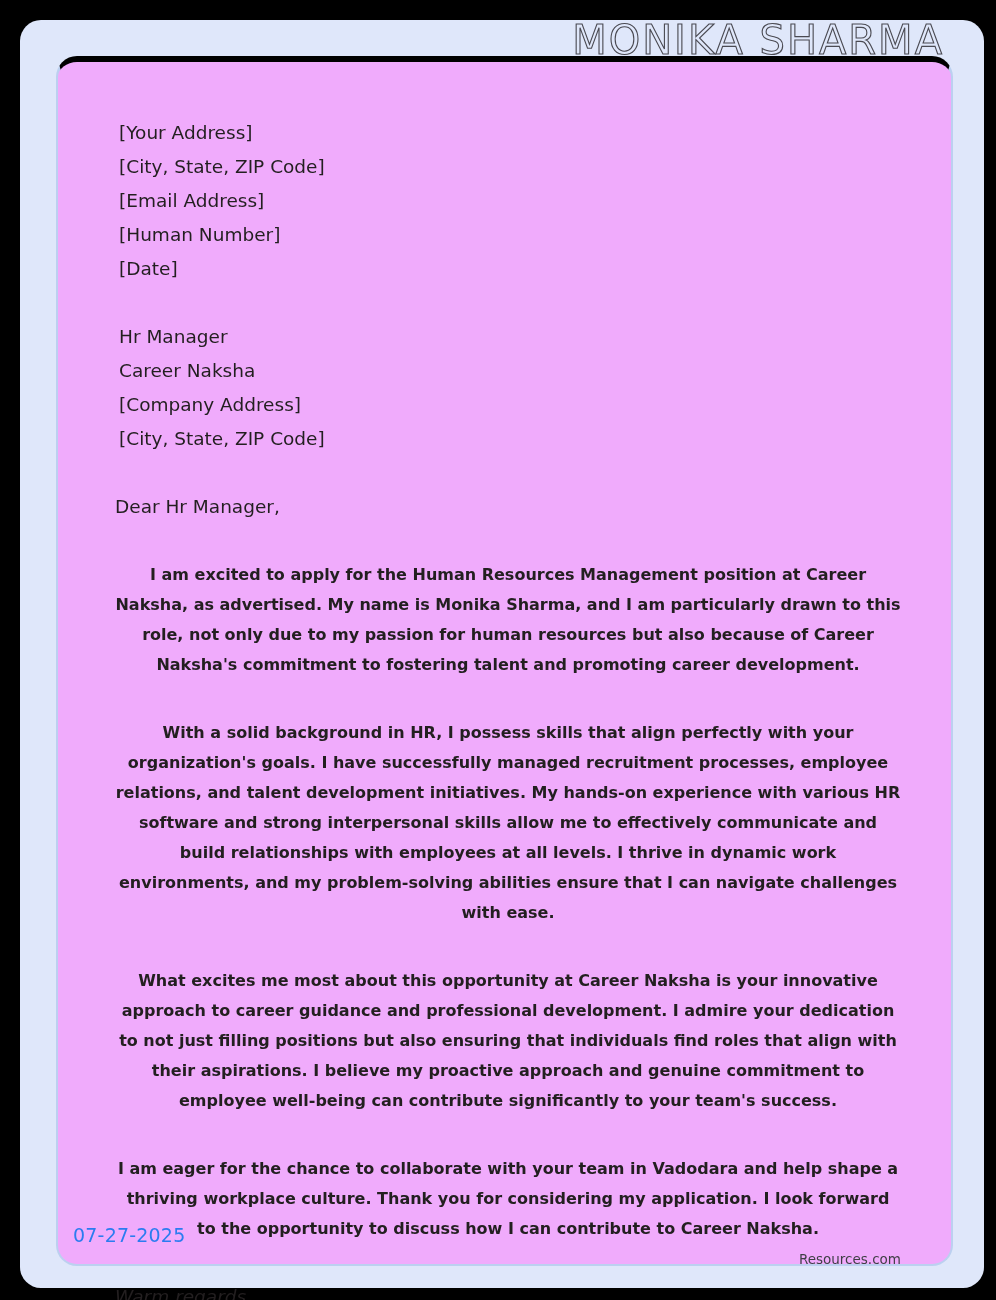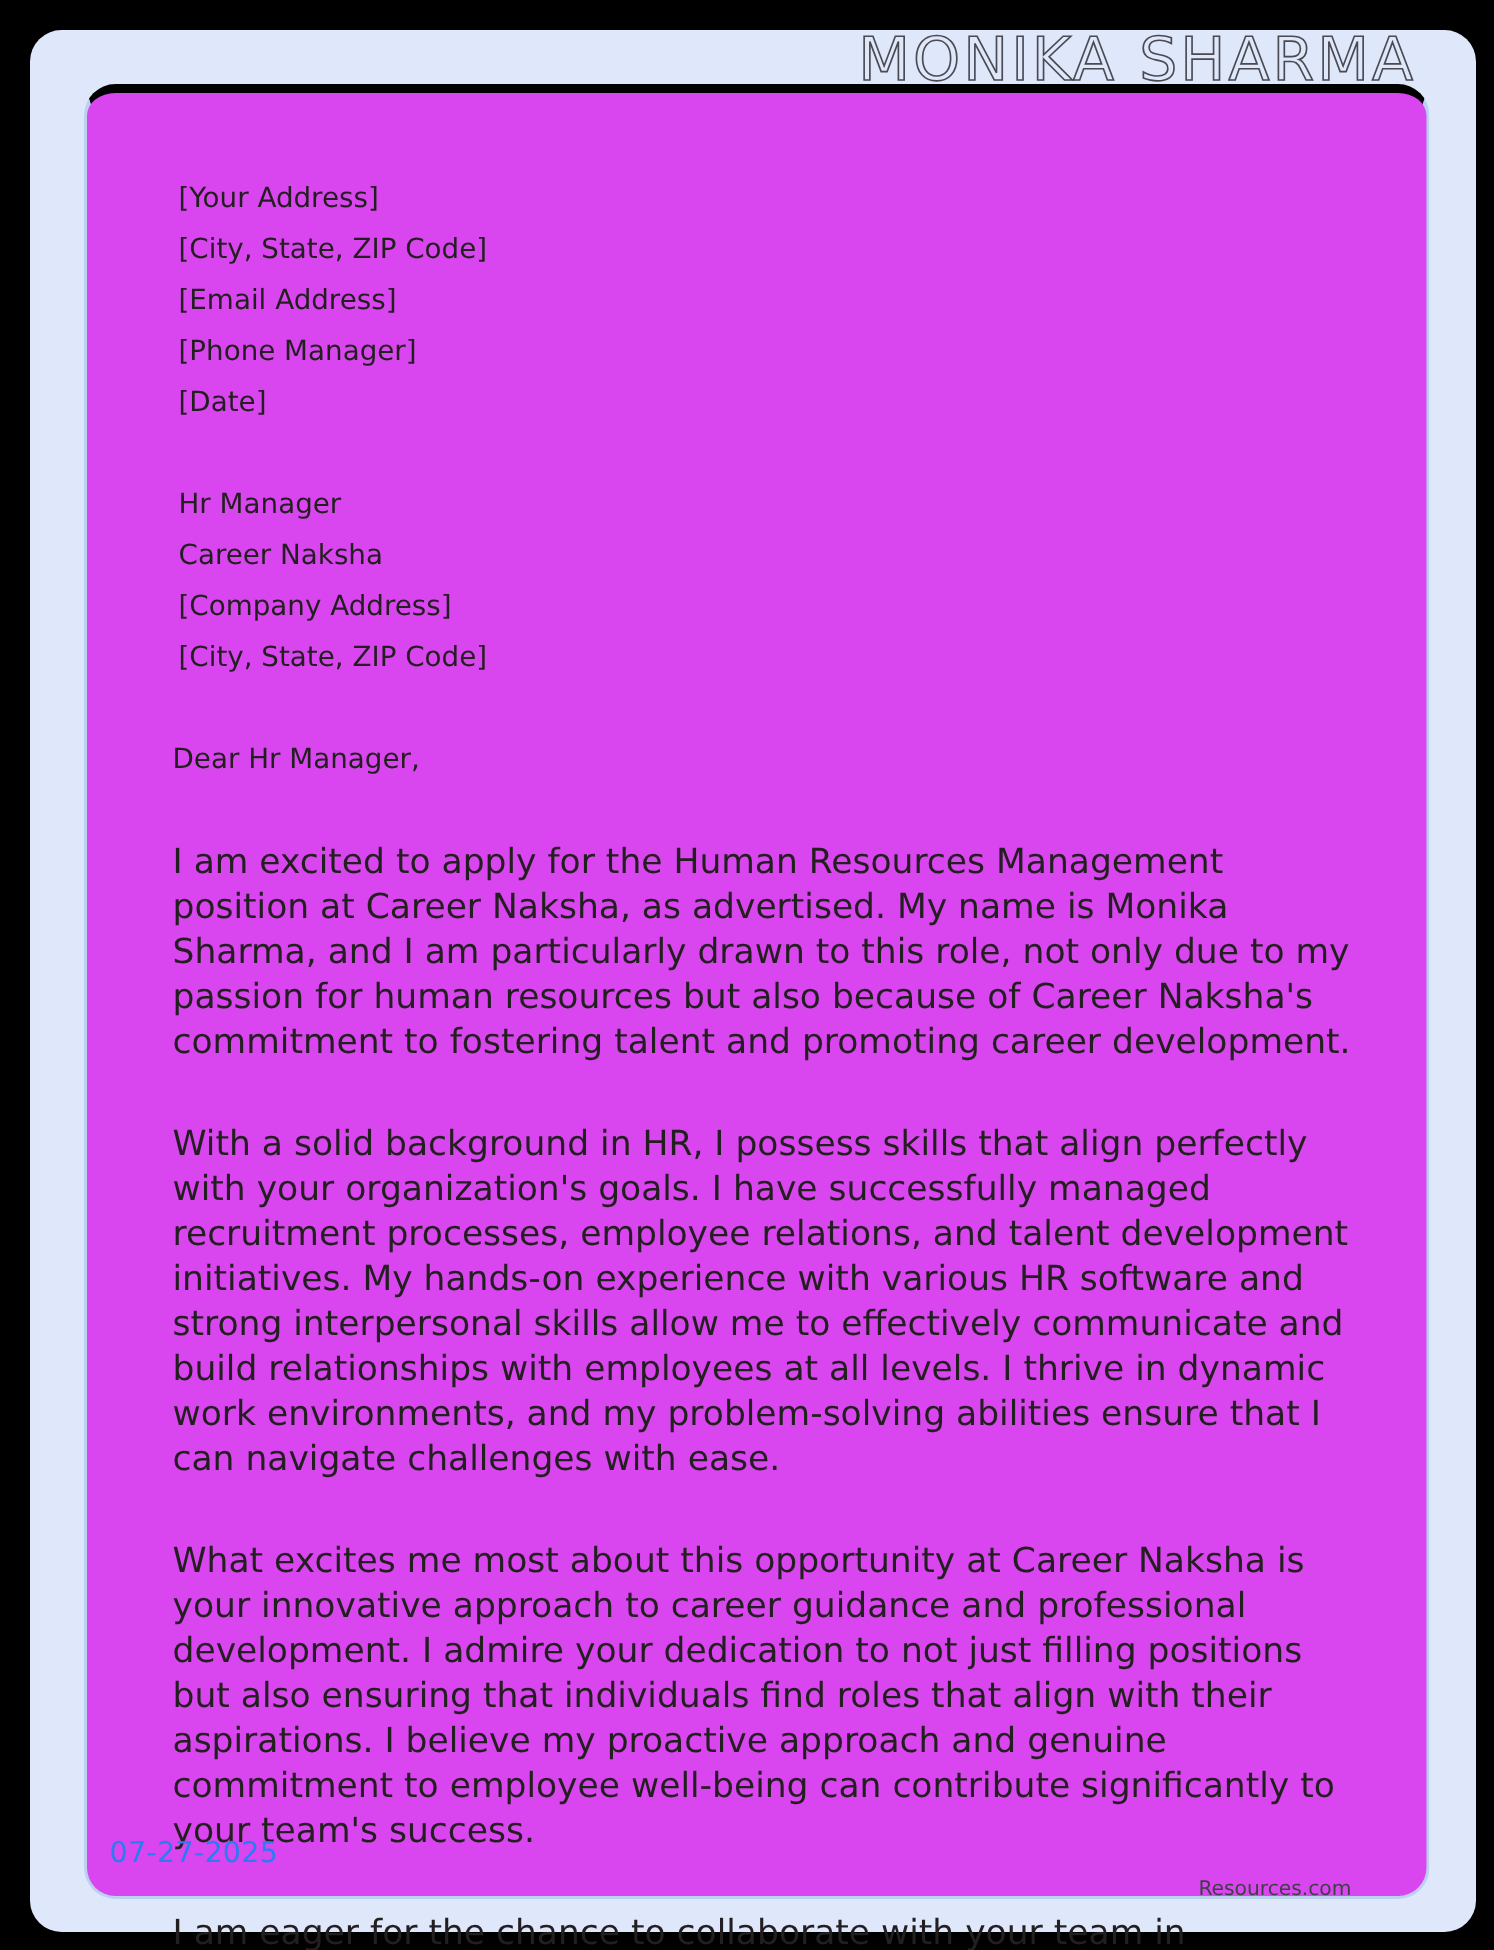--- a/index.html
+++ b/index.html
@@ -50,21 +50,21 @@
     white-space: nowrap;
   }
 
   
   #card {
     position: absolute;
     left: 32px;
     top: 32px;
     width: 897px;
     height: 1210px;
-    background: #d946ef;
+    background: #f0abfc;
     border-top: 6px solid #000000;
     border-left: 2px solid #bcd0f0;
     border-right: 2px solid #bcd0f0;
     border-bottom: 2px solid #bcd0f0;
   }
 
   #card-inner {
     position: absolute;
     left: 49px;
     top: 48px;
@@ -76,24 +76,25 @@
     line-height: 30px;
     color: #231f20;
     font-family: "DejaVu Sans", sans-serif;
   }
 
   .addr-line { white-space: pre; }
 
   .gap { height: 30px; }
 
   .para {
-    font-size: 23px;
+    font-size: 16px;
     line-height: 30px;
     color: #231f20;
-    text-align: left;
+    text-align: center;
+    font-weight: bold;
   }
 
   .salutation { font-size: 18.5px; line-height: 30px; color: #231f20; }
 
   .sign-line { font-size: 18.5px; line-height: 30px; color: #231f20; font-style: italic; }
 
   
   #date-stamp {
     position: absolute;
     left: 49px;
@@ -127,21 +128,21 @@
   </div>
 
   <div id="card">
 
     <div id="card-inner">
 
       <div class="block">
         <div class="addr-line">[Your Address]</div>
         <div class="addr-line">[City, State, ZIP Code]</div>
         <div class="addr-line">[Email Address]</div>
-        <div class="addr-line">[Phone Manager]</div>
+        <div class="addr-line">[Human Number]</div>
         <div class="addr-line">[Date]</div>
       </div>
 
       <div class="gap"></div>
 
       <div class="block">
         <div class="addr-line">Hr Manager</div>
         <div class="addr-line">Career Naksha</div>
         <div class="addr-line">[Company Address]</div>
         <div class="addr-line">[City, State, ZIP Code]</div>

